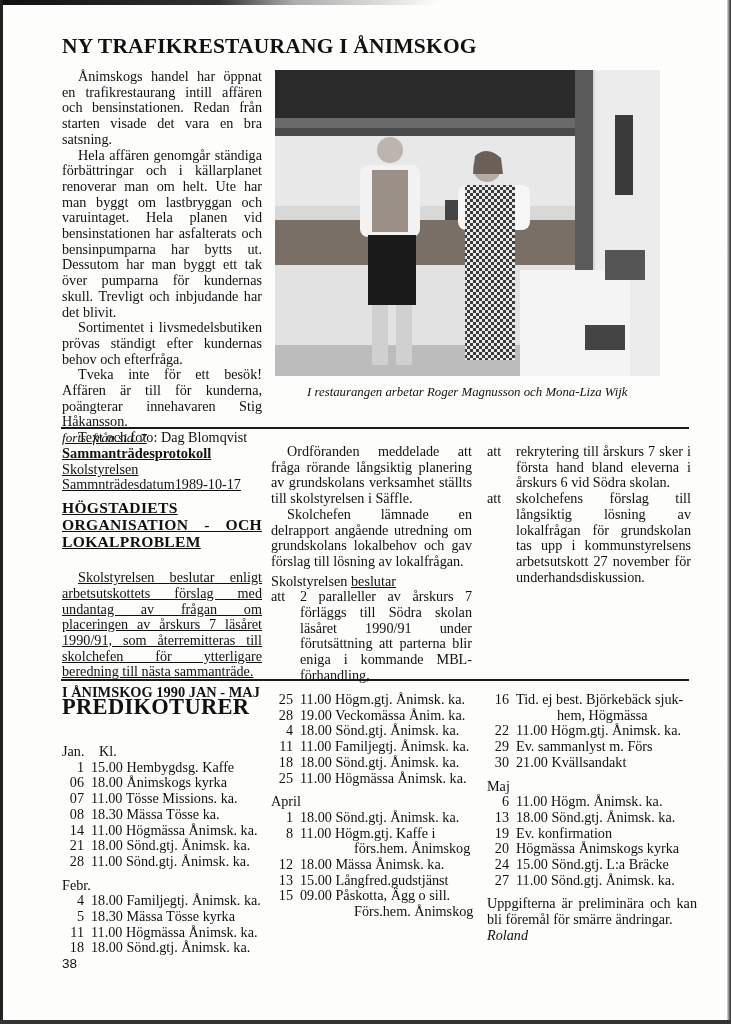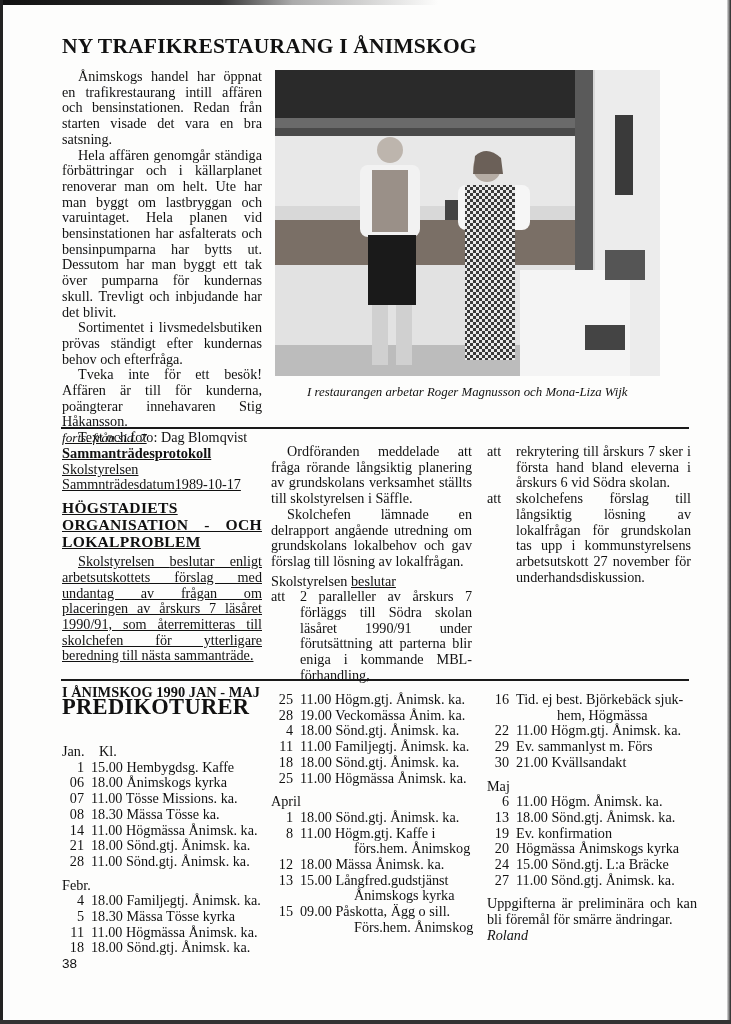--- a/index.html
+++ b/index.html
@@ -47,21 +47,21 @@
     .rule {
       height: 2px; background: #1a1a1a;
     }
     .rule1 { left: 61px; top: 427px; width: 628px; }
     .rule2 { left: 61px; top: 679px; width: 628px; }
     .proto { left: 62px; top: 430px; width: 200px; text-decoration: underline; }
     .forts { font-style: italic; font-size: 13.2px; line-height: 16px; }
     .bold-head { font-weight: bold; font-size: 14.4px; }
     .sec-head {
       font-weight: bold; font-size: 15.6px; line-height: 17px;
-      text-align: justify; margin-top: 6px; margin-bottom: 4px;
+      text-align: justify; margin-top: 6px; margin-bottom: 20px;
       letter-spacing: 0.3px;
     }
     .mid { left: 271px; top: 444px; width: 201px; }
     .right { left: 487px; top: 444px; width: 204px; }
     .underline { text-decoration: underline; }
     .att-row { display: flex; }
     .att-label { width: 29px; flex: none; }
     .att-text { flex: 1; text-align: justify; }
     .pred-title {
       left: 62px; top: 694px; font-size: 22.5px; font-weight: bold; letter-spacing: 0.3px;
@@ -282,21 +282,20 @@
       </div>
       <div class="cont">förs.hem. Ånimskog</div>
       <div class="row">
         <span class="d">12</span>
         <span class="t">18.00 Mässa Ånimsk. ka.</span>
       </div>
       <div class="row">
         <span class="d">13</span>
         <span class="t">15.00 Långfred.gudstjänst</span>
       </div>
-      <div class="cont">Ånimskogs kyrka</div>
       <div class="row">
         <span class="d">15</span>
         <span class="t">09.00 Påskotta, Ägg o sill.</span>
       </div>
       <div class="cont">Förs.hem. Ånimskog</div>
     </div>
 </div>
 
 <div class="abs sched sched-c3">
   <div id="apr-rows-b">

